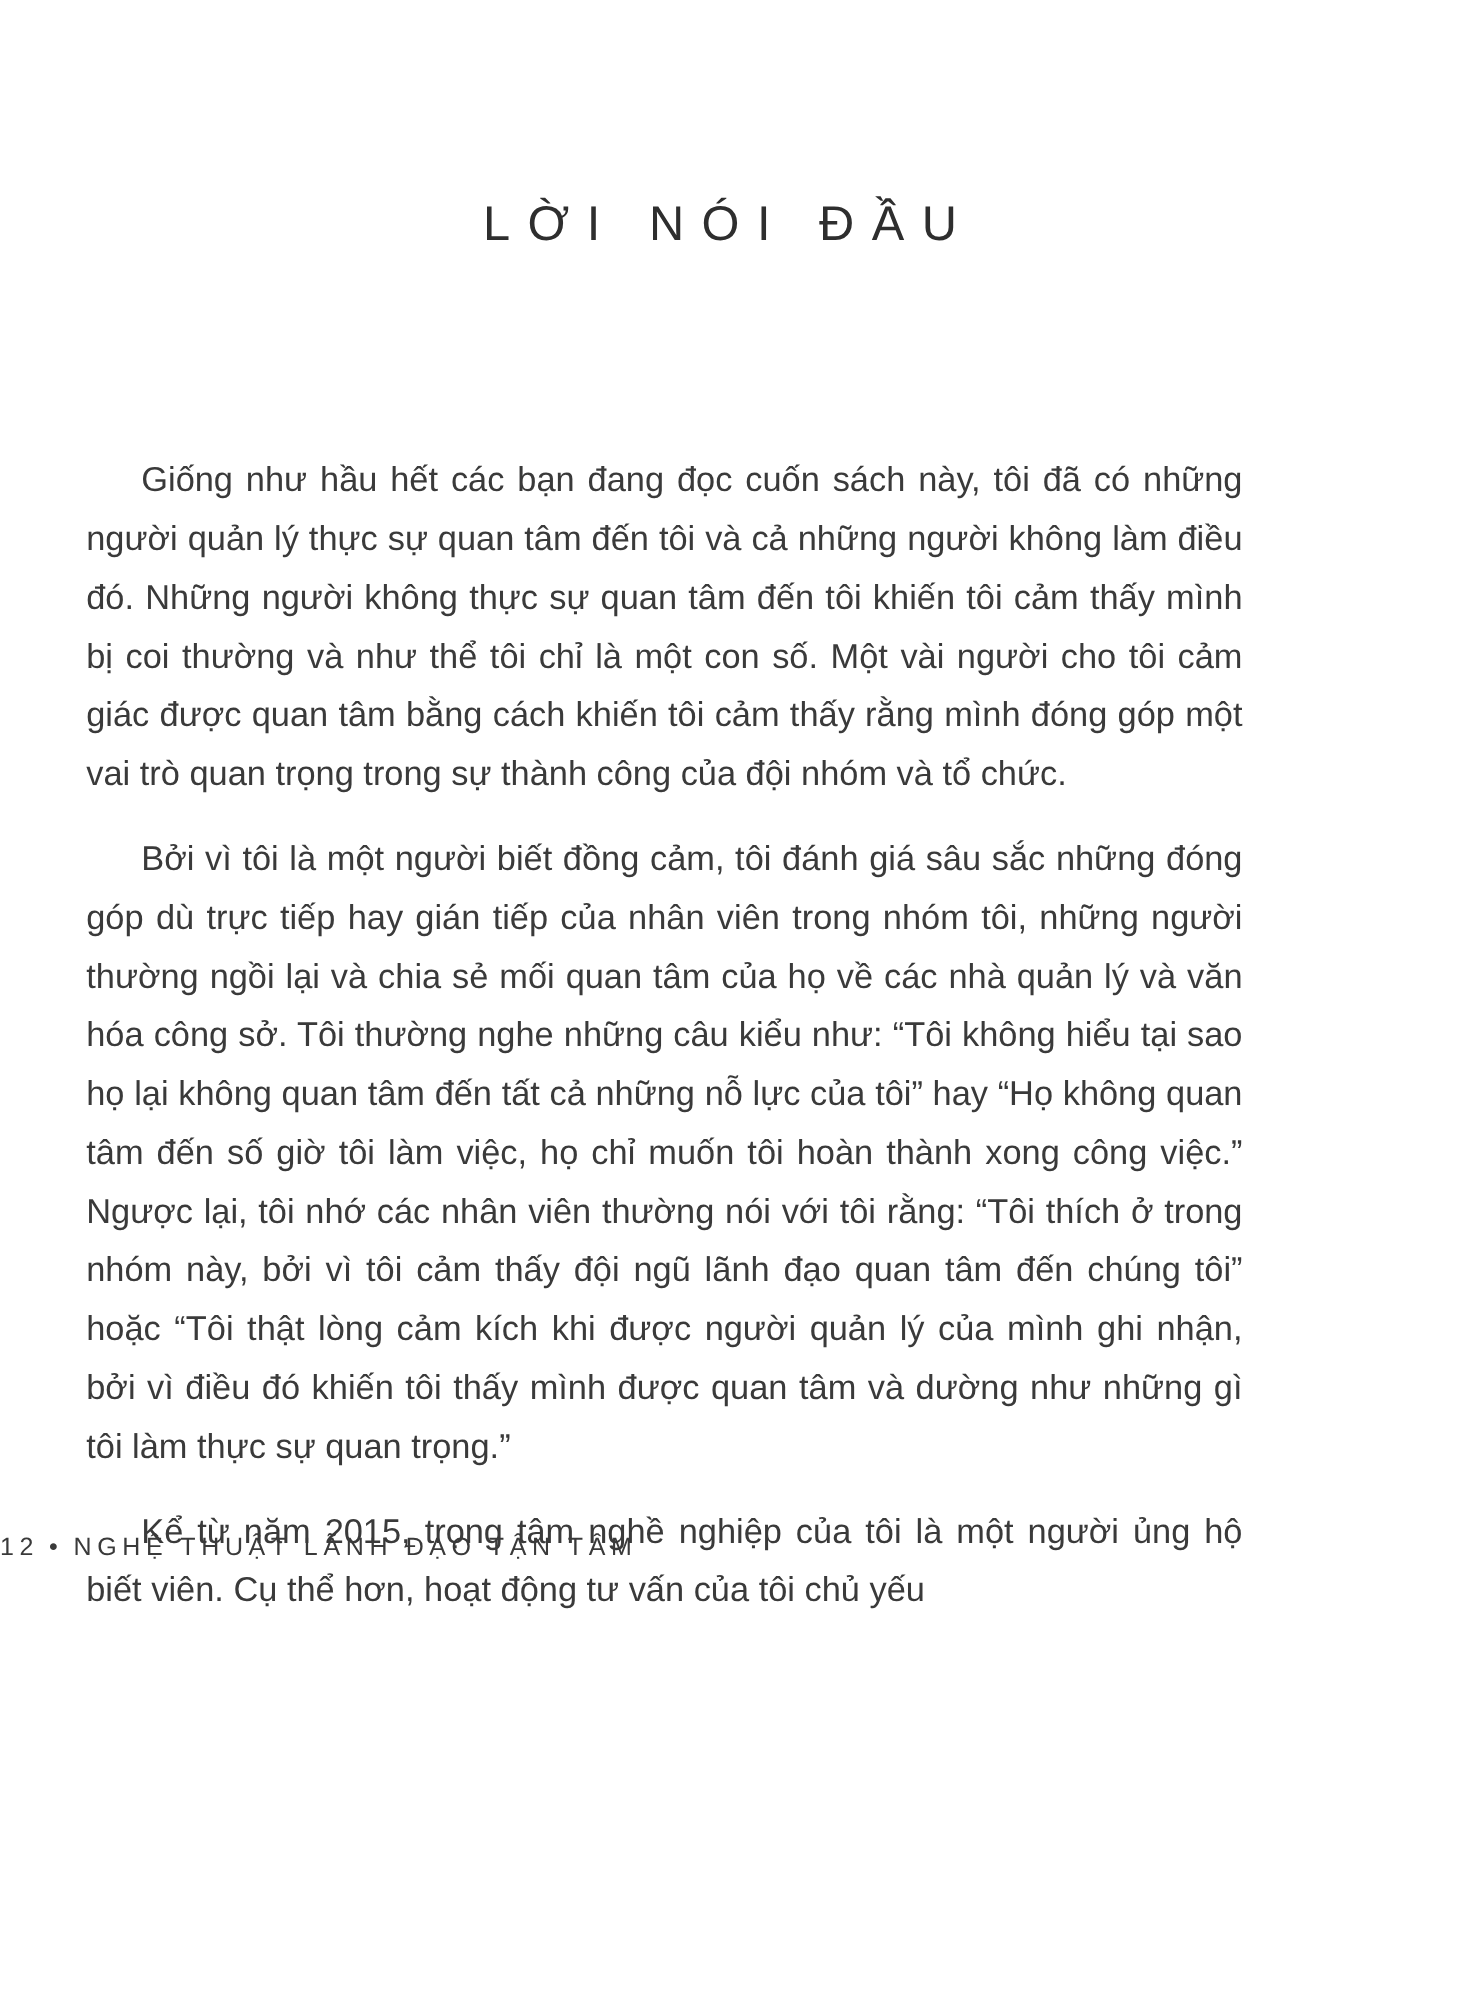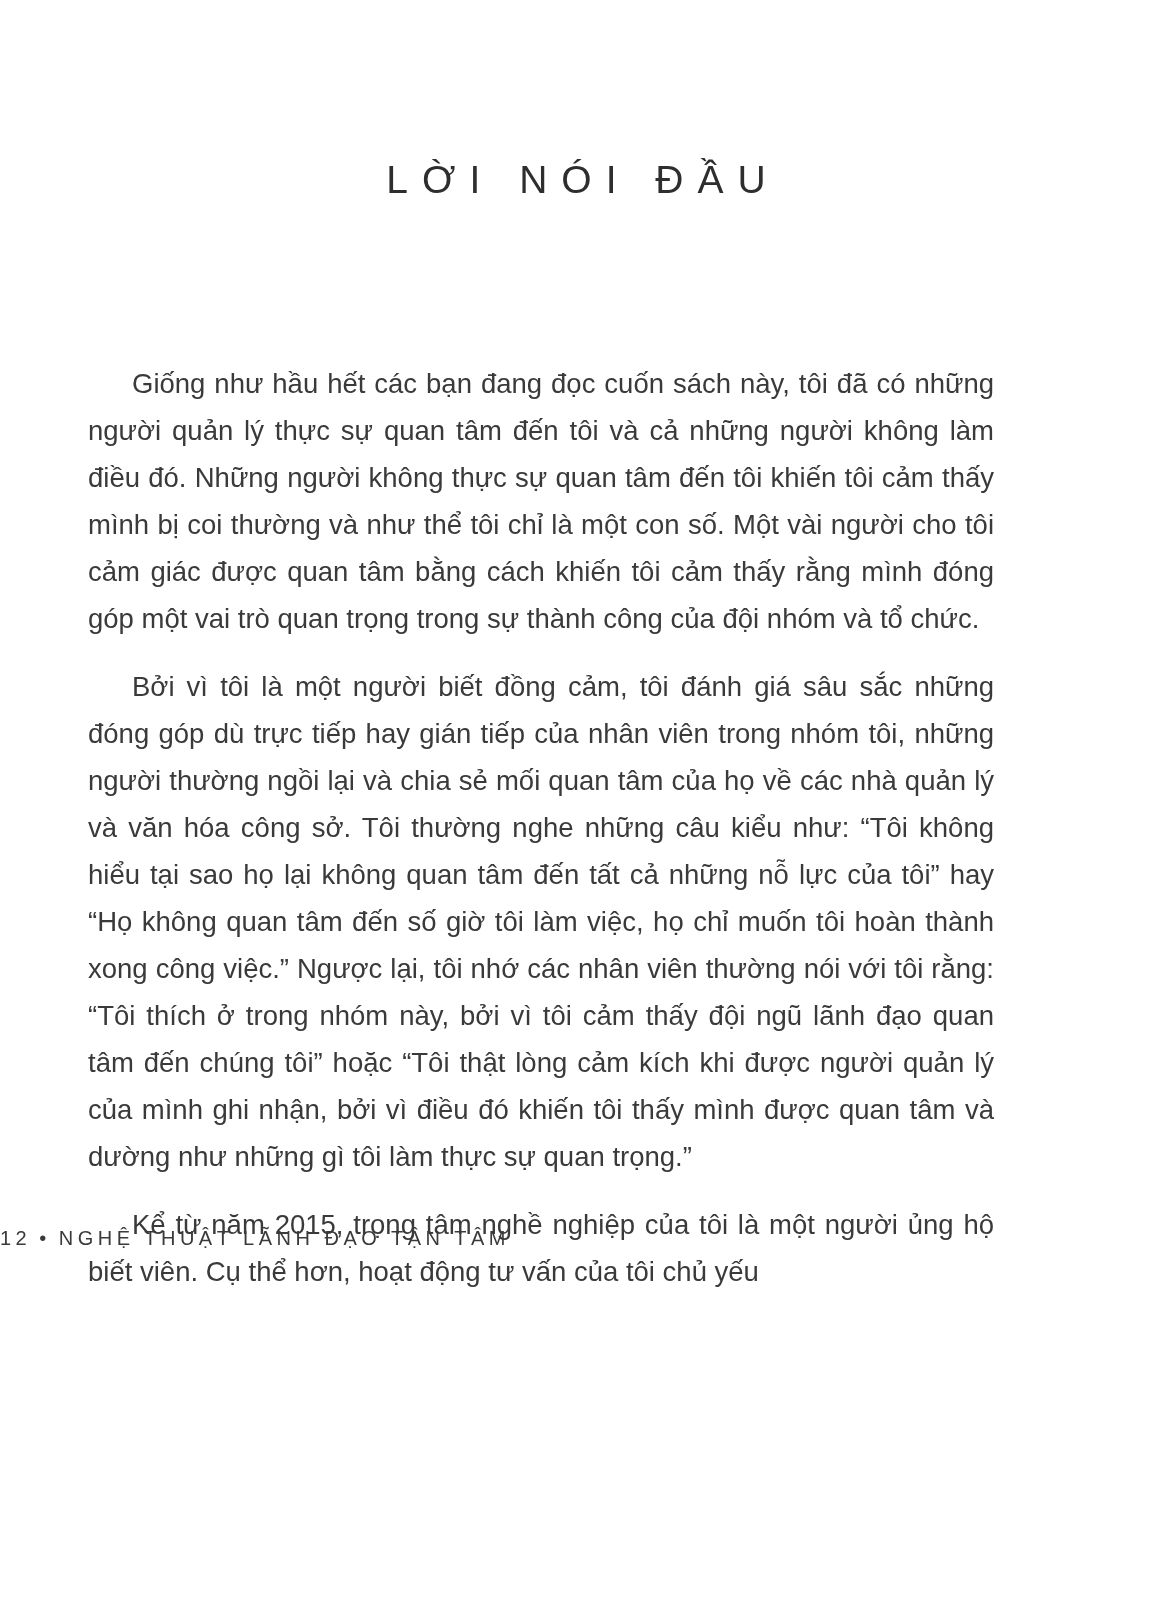--- a/index.html
+++ b/index.html
@@ -17,21 +17,21 @@
   .chapter-title {
     margin: 0;
     padding-top: 158px;
     text-align: center;
     font-size: 39px;
     font-weight: 400;
     letter-spacing: 14px;
     color: #2e2e2e;
   }
   .body-text {
-    margin: 158px 172px 0 88px;
+    margin: 158px 172px 0 69px;
     font-size: 27.5px;
     line-height: 47px;
     text-align: justify;
     color: #3a3a3a;
   }
   .body-text p {
     margin: 0 0 21px 0;
     text-indent: 44px;
   }
   .footer {

